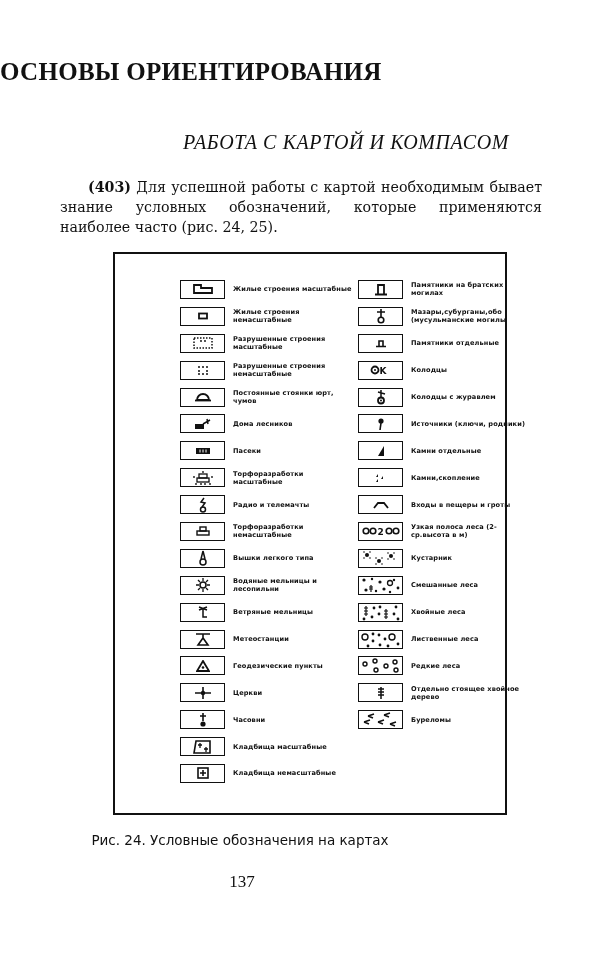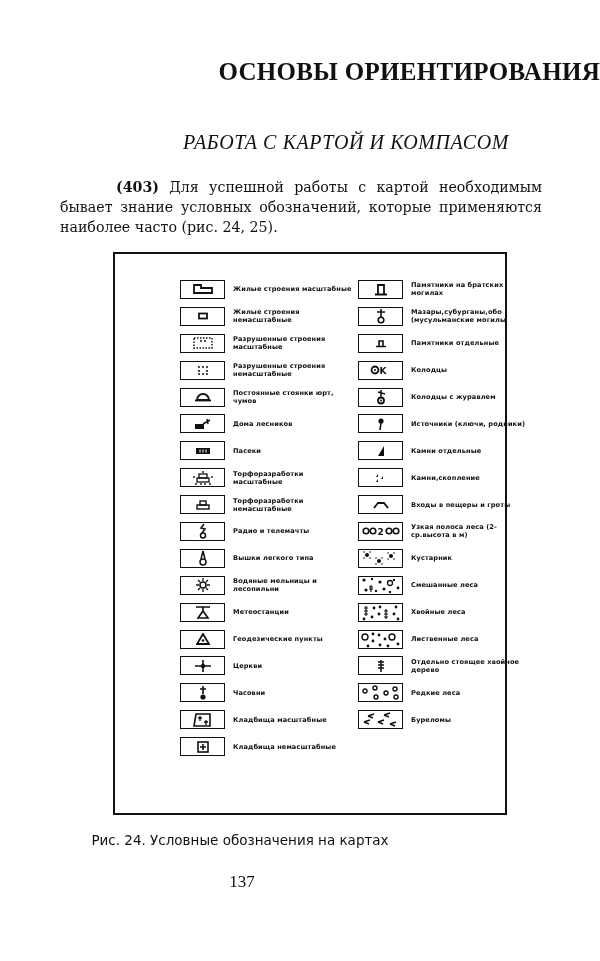--- a/index.html
+++ b/index.html
@@ -1,20 +1,20 @@
 <!DOCTYPE html>
 <html><head>
 <meta charset="utf-8">
 <style>
   html, body { margin:0; padding:0; background:#fff; }
   body { width:600px; height:961px; position:relative; overflow:hidden; color:#111; font-family:"DejaVu Serif", serif; }
-  .title { position:absolute; top:58px; left:0; width:600px; text-align:right; font-family:"Liberation Serif", serif; font-weight:bold; font-size:25px; letter-spacing:0.3px; }
+  .title { position:absolute; top:58px; left:0; width:600px; text-align:left; font-family:"Liberation Serif", serif; font-weight:bold; font-size:25px; letter-spacing:0.3px; }
   .subtitle { position:absolute; top:131px; left:0; width:600px; text-align:center; font-family:"Liberation Serif", serif; font-style:italic; font-size:20px; letter-spacing:0.6px;padding-left:46px; }
   .para { position:absolute; top:177px; left:60px; width:482px; font-family:"DejaVu Serif", serif; font-size:14.2px; line-height:20px; text-align:justify; }
-  .para .num { font-weight:bold;margin-left:28px; }
+  .para .num { font-weight:bold; }
   .para .indent { display:inline-block; width:28px; }
   .frame { position:absolute; left:113px; top:252px; width:394px; height:563px; border:2px solid #111; box-sizing:border-box; }
   .col { position:absolute; top:22px; }
   .col.left { left:32px; }
   .col.right { left:210px; }
   .row { position:relative; height:26.9px; display:flex; align-items:center;padding-left:33px; }
   .sym { width:45px; height:19px; border:1.5px solid #111; box-sizing:border-box; display:flex; align-items:center; justify-content:center; flex-shrink:0; }
   .sym svg { display:block; }
   .lbl { margin-left:8px; font-family:"DejaVu Sans", sans-serif; font-weight:bold; font-size:6.6px; line-height:8px; width:120px; letter-spacing:0.1px; }
   .caption { position:absolute; top:832px; left:0; width:480px; text-align:center; font-family:"DejaVu Sans", sans-serif; font-size:13.5px; }
@@ -112,53 +112,61 @@
               <circle cx="13" cy="13" r="0.9"></circle>
               <circle cx="18" cy="13" r="0.9"></circle>
               <circle cx="11" cy="1" r="0.9"></circle>
             </g>
           </svg>
         </div>
         <div class="lbl">Торфоразработки масштабные</div>
       </div>
     <div class="row">
         <div class="sym">
+          <svg width="10" height="16">
+            <path d="M6 1 L3 5 L7 6 L4 10" fill="none" stroke="#111" stroke-width="1.5"></path>
+            <circle cx="5" cy="12.5" r="2.5" fill="none" stroke="#111" stroke-width="1.5"></circle>
+          </svg>
+        </div>
+        <div class="lbl">Радио и телемачты</div>
+      </div>
+    <div class="row">
+        <div class="sym">
           <svg width="14" height="10">
             <rect x="4" y="1" width="6" height="4" fill="none" stroke="#111" stroke-width="1.4"></rect>
             <rect x="1" y="5" width="12" height="4" fill="none" stroke="#111" stroke-width="1.4"></rect>
           </svg>
         </div>
         <div class="lbl">Торфоразработки немасштабные</div>
       </div>
     <div class="row">
         <div class="sym">
           <svg width="10" height="16">
-            <path d="M6 1 L3 5 L7 6 L4 10" fill="none" stroke="#111" stroke-width="1.5"></path>
-            <circle cx="5" cy="12.5" r="2.5" fill="none" stroke="#111" stroke-width="1.5"></circle>
-          </svg>
-        </div>
-        <div class="lbl">Радио и телемачты</div>
-      </div>
-    <div class="row">
-        <div class="sym">
-          <svg width="10" height="16">
             <path d="M5 1 L3 9 M5 1 L7 9" stroke="#111" stroke-width="1.5"></path>
             <circle cx="5" cy="12" r="3" fill="none" stroke="#111" stroke-width="1.5"></circle>
           </svg>
         </div>
         <div class="lbl">Вышки легкого типа</div>
       </div>
     <div class="row">
         <div class="sym">
           <svg width="14" height="14">
             <circle cx="7" cy="7" r="3" fill="none" stroke="#111" stroke-width="1.5"></circle>
             <path d="M7 0 V3 M7 11 V14 M0 7 H3 M11 7 H14 M2 2 L4 4 M10 10 L12 12 M12 2 L10 4 M2 12 L4 10" stroke="#111" stroke-width="1.3"></path>
           </svg>
         </div>
         <div class="lbl">Водяные мельницы и лесопильни</div>
+      </div>
+    <div class="row">
+        <div class="sym">
+          <svg width="12" height="14">
+            <path d="M2 2 L10 5 M10 2 L2 5 M6 3 V12 H10" fill="none" stroke="#111" stroke-width="1.5"></path>
+          </svg>
+        </div>
+        <div class="lbl">Ветряные мельницы</div>
       </div>
     <div class="row">
         <div class="sym">
           <svg width="18" height="14">
             <path d="M2 2 H16 M9 2 V6 M4 13 L9 6 L14 13 Z" fill="none" stroke="#111" stroke-width="1.6"></path>
           </svg>
         </div>
         <div class="lbl">Метеостанции</div>
       </div>
     <div class="row">
@@ -380,43 +388,43 @@
               <circle cx="20" cy="14" r="1.4"></circle>
               <circle cx="28" cy="15" r="1.4"></circle>
               <circle cx="38" cy="13" r="1.4"></circle>
             </g>
           </svg>
         </div>
         <div class="lbl">Лиственные леса</div>
       </div>
     <div class="row">
         <div class="sym">
-          <svg width="10" height="14">
-            <path d="M5 1 V13 M2 3 H8 M2 6 H8 M2 9 H8" stroke="#111" stroke-width="1.5"></path>
-          </svg>
-        </div>
-        <div class="lbl">Отдельно стоящее хвойное дерево</div>
-      </div>
-    <div class="row">
-        <div class="sym">
           <svg width="42" height="17">
             <g fill="none" stroke="#111" stroke-width="1.4">
               <circle cx="5" cy="7" r="2"></circle>
               <circle cx="15" cy="4" r="2"></circle>
               <circle cx="26" cy="9" r="2"></circle>
               <circle cx="35" cy="5" r="2"></circle>
               <circle cx="16" cy="13" r="2"></circle>
               <circle cx="36" cy="13" r="2"></circle>
             </g>
           </svg>
         </div>
         <div class="lbl">Редкие леса</div>
       </div>
     <div class="row">
         <div class="sym">
+          <svg width="10" height="14">
+            <path d="M5 1 V13 M2 3 H8 M2 6 H8 M2 9 H8" stroke="#111" stroke-width="1.5"></path>
+          </svg>
+        </div>
+        <div class="lbl">Отдельно стоящее хвойное дерево</div>
+      </div>
+    <div class="row">
+        <div class="sym">
           <svg width="42" height="17">
             <g stroke="#111" stroke-width="1.5" fill="none">
               <path d="M8 5 L14 3 M8 5 L13 7"></path>
               <path d="M24 4 L30 2 M24 4 L29 6"></path>
               <path d="M4 11 L10 9 M4 11 L9 13"></path>
               <path d="M18 11 L24 9 M18 11 L23 13"></path>
               <path d="M30 13 L36 11 M30 13 L35 15"></path>
             </g>
           </svg>
         </div>

